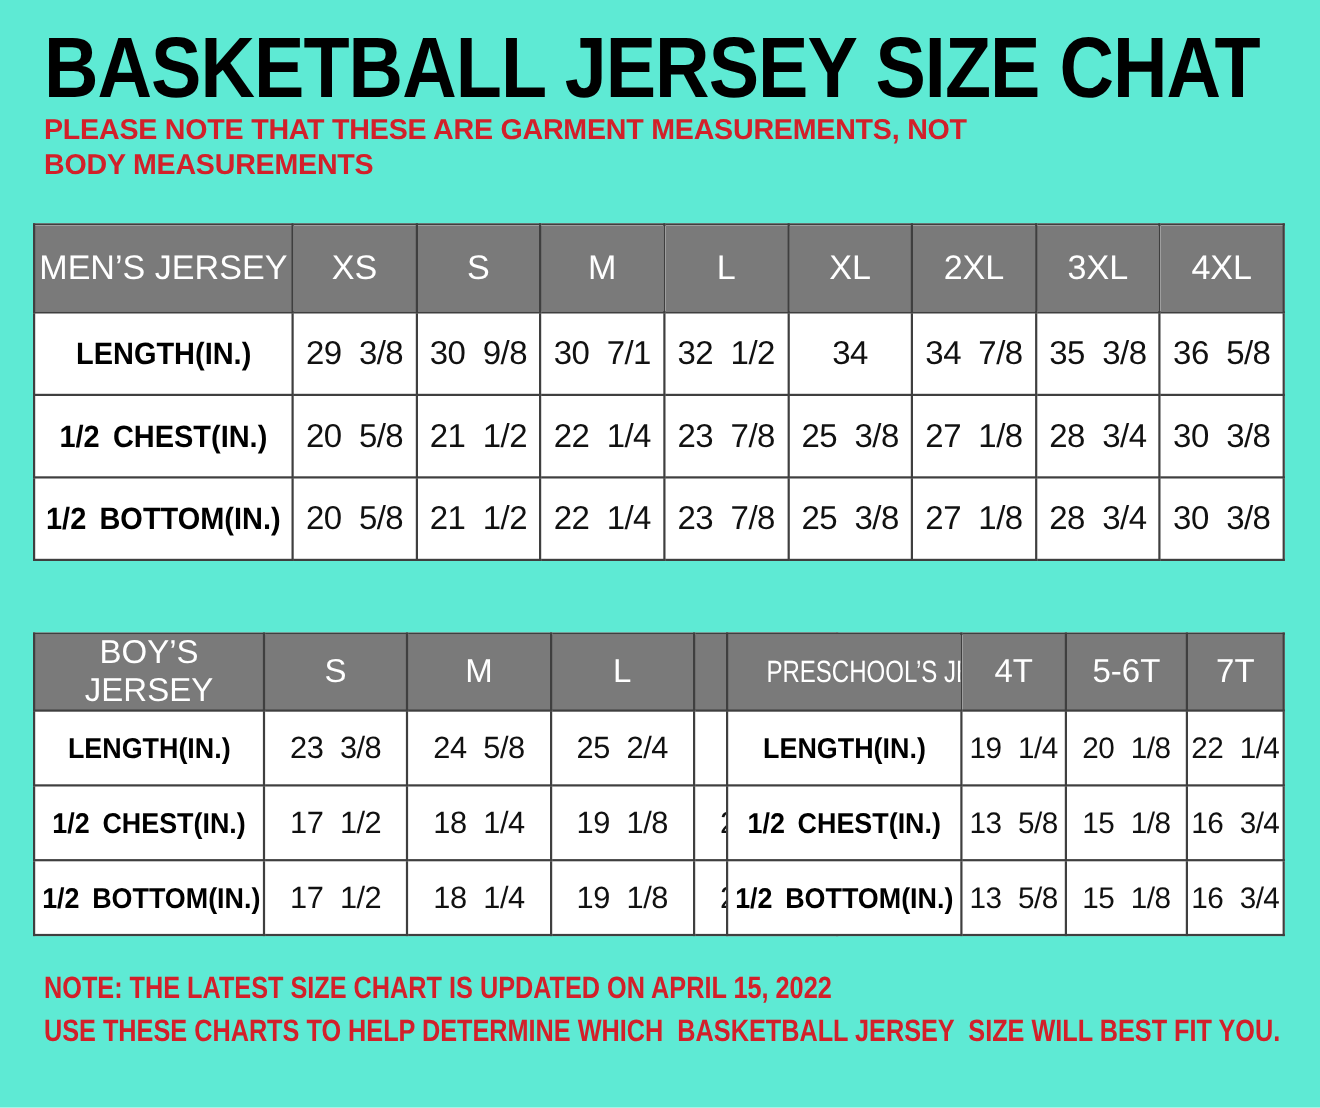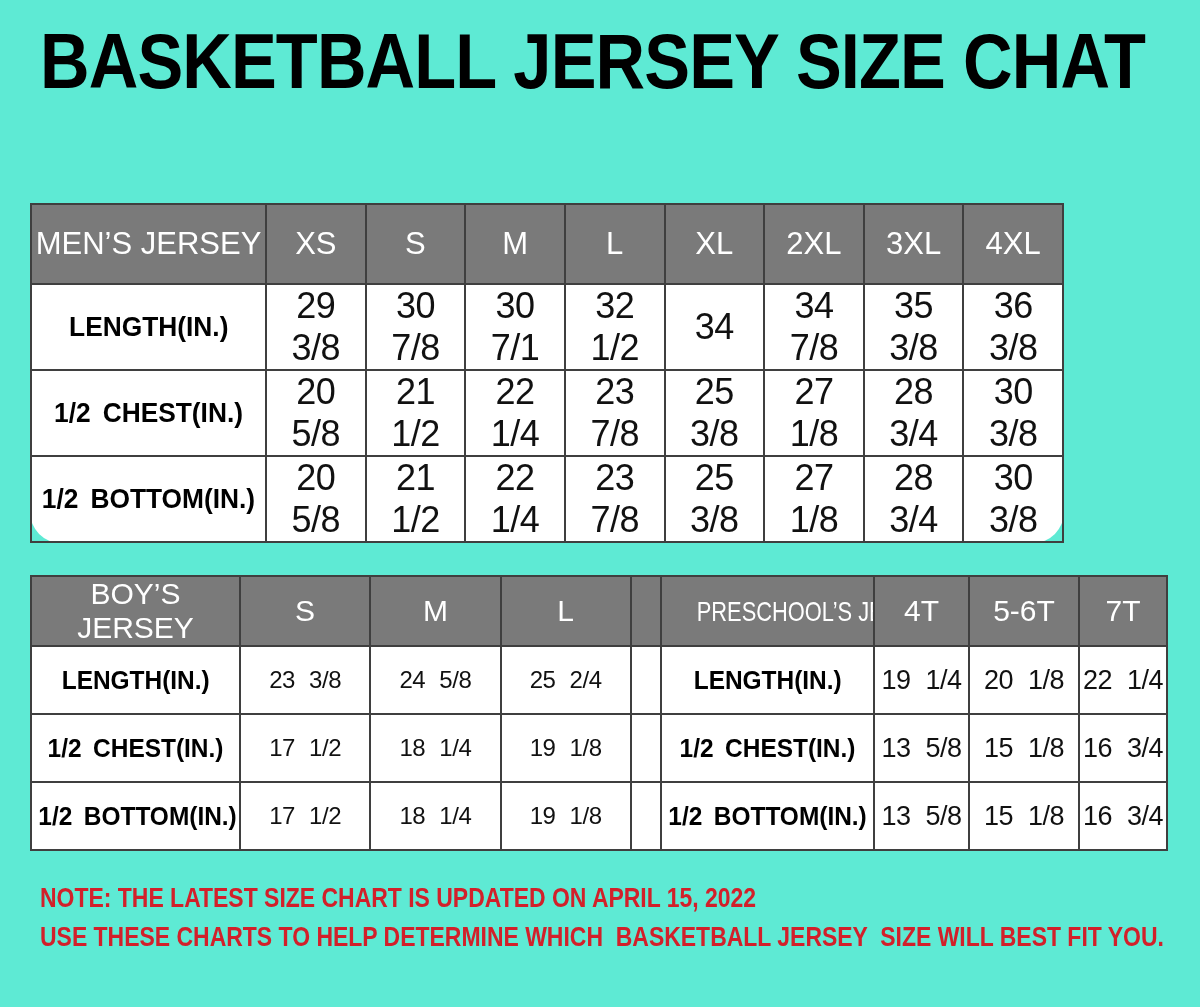--- a/index.html
+++ b/index.html
@@ -26,45 +26,45 @@
     background:#fff;
   }
   .size-table th, .size-table td {
     border:2px solid #3f3f3f; text-align:center; vertical-align:middle;
     padding:0; overflow:hidden;
   }
   .size-table th {
     background:#7a7a7a; color:#ffffff; font-weight:normal; font-size:31px;
   }
   .size-table td.val {
-    font-size:36px; color:#111; word-spacing:8px; letter-spacing:-0.5px;
+    font-size:30px; color:#111; word-spacing:8px; letter-spacing:-0.5px;
   }
   .lbl {
     display:inline-block; white-space:nowrap;
     font-weight:bold; color:#000; font-size:28px;
     word-spacing:5px; transform:scaleX(0.94); transform-origin:center;
   }
   .cond {
     display:inline-block; white-space:nowrap;
     transform:scaleX(0.78); transform-origin:center; font-size:28px;
   }
 
   
-  .mens { left:30px; top:203px; width:1034px;border-radius:31px; }
+  .mens { left:30px; top:203px; width:1138px; }
   .mens col.c0 { width:235px; }
   .mens tr.head { height:80px; }
   .mens tr.data { height:75px; }
 
   
   .boys { left:30px; top:575px; width:732px; }
   .boys col.c0 { width:209px; }
   .boys tr.head { height:70px; }
   .boys tr.data { height:68px; }
   .boys .lbl { font-size:26px; }
-  .boys td.val { font-size:24px; }
+  .boys td.val { font-size:28px; }
   .boys th { font-size:30px; }
 
   
   .pres { left:660px; top:575px; width:508px; }
   .pres col.c0 { width:213px; }
   .pres col.c1 { width:95px; }
   .pres col.c2 { width:110px; }
   .pres tr.head { height:70px; }
   .pres tr.data { height:68px; }
   .pres .lbl { font-size:26px; }
@@ -80,20 +80,21 @@
   .bn1 { top:882px; }
   .bn2 { top:921px; }
 </style>
 </head>
 <body>
 
 <div class="canvas">
 
   <div class="page-title">BASKETBALL JERSEY SIZE CHAT</div>
 
+  <div class="top-note">PLEASE NOTE THAT THESE ARE GARMENT MEASUREMENTS, NOT BODY MEASUREMENTS</div>
 
   <table class="size-table mens">
     <colgroup>
         <col class="c0">
         <col>
         <col>
         <col>
         <col>
         <col>
         <col>
@@ -108,27 +109,27 @@
       <th>M</th>
       <th>L</th>
       <th>XL</th>
       <th>2XL</th>
       <th>3XL</th>
       <th>4XL</th>
     </tr>
     <tr class="data">
       <td><span class="lbl">LENGTH(IN.)</span></td>
       <td class="val">29 3/8</td>
-      <td class="val">30 7/8</td>
+      <td class="val">30 9/8</td>
       <td class="val">30 7/1</td>
       <td class="val">32 1/2</td>
       <td class="val">34</td>
       <td class="val">34 7/8</td>
       <td class="val">35 3/8</td>
-      <td class="val">36 3/8</td>
+      <td class="val">36 5/8</td>
     </tr>
     <tr class="data">
       <td><span class="lbl">1/2 CHEST(IN.)</span></td>
       <td class="val">20 5/8</td>
       <td class="val">21 1/2</td>
       <td class="val">22 1/4</td>
       <td class="val">23 7/8</td>
       <td class="val">25 3/8</td>
       <td class="val">27 1/8</td>
       <td class="val">28 3/4</td>

